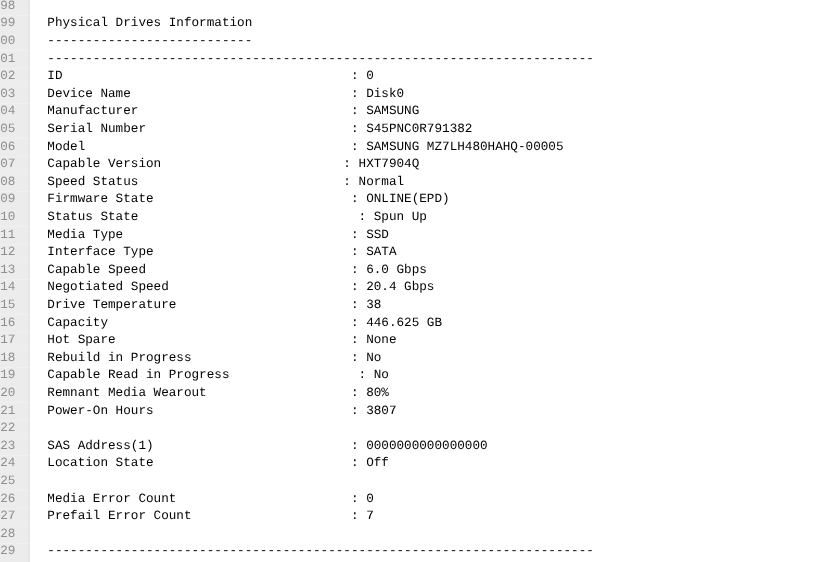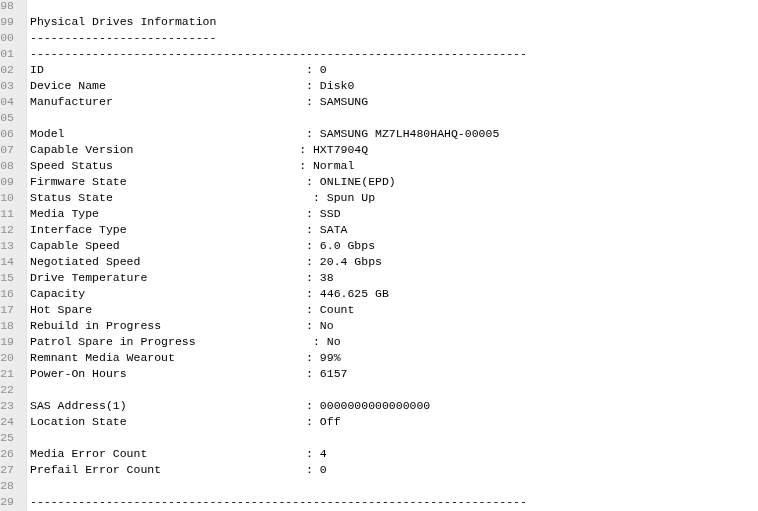--- a/index.html
+++ b/index.html
@@ -39,21 +39,21 @@
     box-sizing: border-box;
   }
   .num {
     position: absolute;
     top: 0;
     right: 12px;
     color: #8f8f8f;
     line-height: 16px;
   }
   .text {
-    padding-left: 3px;
+    padding-left: 16px;
     white-space: pre;
     color: #000000;
   }
 </style>
 </head>
 <body>
 
 <div class="code-area">
 
   <div class="line">
@@ -86,20 +86,21 @@
     <span class="text">Device Name                             : Disk0</span>
   </div>
 
   <div class="line">
     <span class="gutter"><span class="num">204</span></span>
     <span class="text">Manufacturer                            : SAMSUNG</span>
   </div>
 
   <div class="line">
     <span class="gutter"><span class="num">205</span></span>
+    <span class="text">Serial Number                           : S45PNC0R791382</span>
   </div>
 
   <div class="line">
     <span class="gutter"><span class="num">206</span></span>
     <span class="text">Model                                   : SAMSUNG MZ7LH480HAHQ-00005</span>
   </div>
 
   <div class="line">
     <span class="gutter"><span class="num">207</span></span>
     <span class="text">Capable Version                        : HXT7904Q</span>
@@ -145,41 +146,41 @@
     <span class="text">Drive Temperature                       : 38</span>
   </div>
 
   <div class="line">
     <span class="gutter"><span class="num">216</span></span>
     <span class="text">Capacity                                : 446.625 GB</span>
   </div>
 
   <div class="line">
     <span class="gutter"><span class="num">217</span></span>
-    <span class="text">Hot Spare                               : Count</span>
+    <span class="text">Hot Spare                               : None</span>
   </div>
 
   <div class="line">
     <span class="gutter"><span class="num">218</span></span>
     <span class="text">Rebuild in Progress                     : No</span>
   </div>
 
   <div class="line">
     <span class="gutter"><span class="num">219</span></span>
-    <span class="text">Patrol Spare in Progress                 : No</span>
+    <span class="text">Capable Read in Progress                 : No</span>
   </div>
 
   <div class="line">
     <span class="gutter"><span class="num">220</span></span>
-    <span class="text">Remnant Media Wearout                   : 99%</span>
+    <span class="text">Remnant Media Wearout                   : 80%</span>
   </div>
 
   <div class="line">
     <span class="gutter"><span class="num">221</span></span>
-    <span class="text">Power-On Hours                          : 6157</span>
+    <span class="text">Power-On Hours                          : 3807</span>
   </div>
 
   <div class="line">
     <span class="gutter"><span class="num">222</span></span>
   </div>
 
   <div class="line">
     <span class="gutter"><span class="num">223</span></span>
     <span class="text">SAS Address(1)                          : 0000000000000000</span>
   </div>
@@ -189,26 +190,26 @@
     <span class="text">Location State                          : Off</span>
   </div>
 
   <div class="line">
     <span class="gutter"><span class="num">225</span></span>
     <span class="text"></span>
   </div>
 
   <div class="line">
     <span class="gutter"><span class="num">226</span></span>
-    <span class="text">Media Error Count                       : 4</span>
+    <span class="text">Media Error Count                       : 0</span>
   </div>
 
   <div class="line">
     <span class="gutter"><span class="num">227</span></span>
-    <span class="text">Prefail Error Count                     : 0</span>
+    <span class="text">Prefail Error Count                     : 7</span>
   </div>
 
   <div class="line">
     <span class="gutter"><span class="num">228</span></span>
   </div>
 
   <div class="line">
     <span class="gutter"><span class="num">229</span></span>
     <span class="text">------------------------------------------------------------------------</span>
   </div>

